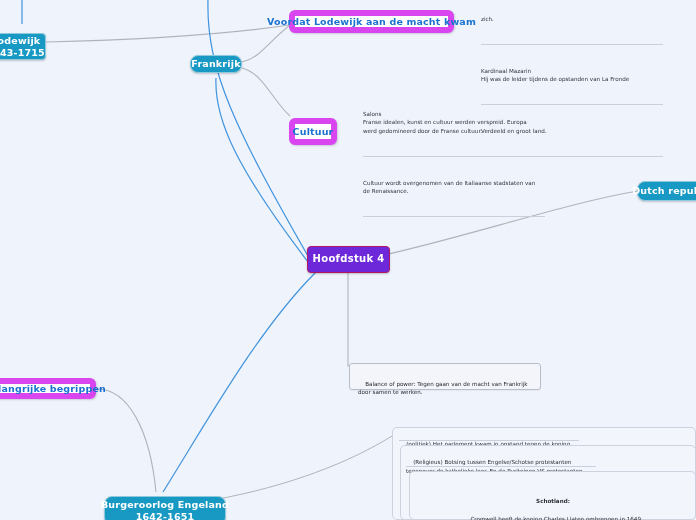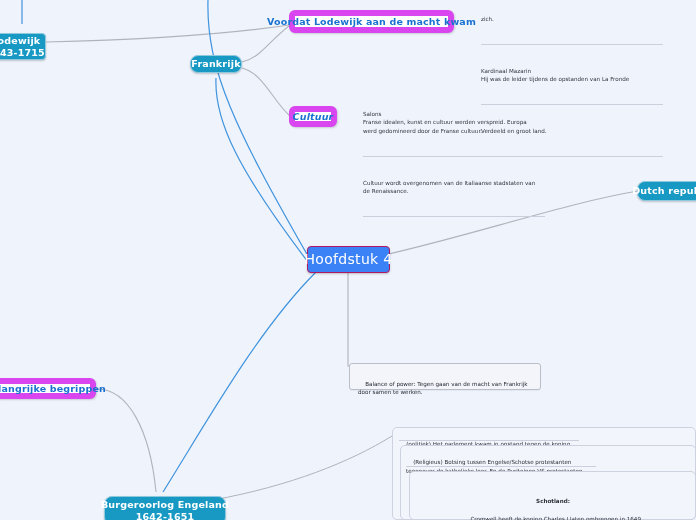--- a/index.html
+++ b/index.html
@@ -31,26 +31,26 @@
     display: flex;
     align-items: center;
     justify-content: center;
     text-align: center;
     white-space: pre;
     line-height: 1.25;
   }
 
   
   .node.root {
-    background: #3b82f6;
+    background: #6d28d9;
     color: #ffffff;
     border: 1px solid #b01863;
     border-radius: 4px;
-    font-weight: normal;
-    font-size: 14px;
+    font-weight: bold;
+    font-size: 10px;
     letter-spacing: .3px;
     box-shadow: 0 1px 2px rgba(0,0,0,.22);
   }
 
   
   .node.teal {
     background: #1899c4;
     color: #ffffff;
     border: 1px solid #8fc9de;
     border-radius: 8px;
@@ -164,21 +164,21 @@
   </div>
 
   <div class="node outline" style="left:289px; top:10px; width:165px; height:23px;">
     <span>Voordat Lodewijk aan de macht kwam</span>
   </div>
 
   <div class="node teal" style="left:190px; top:55px; width:52px; height:18px;">
     <span>Frankrijk</span>
   </div>
 
-  <div class="node outline" style="left:289px; top:106px; width:48px; height:21px;font-style:italic;">
+  <div class="node outline" style="left:289px; top:118px; width:48px; height:27px;">
     <span>Cultuur</span>
   </div>
 
   <div class="node teal" style="left:637px; top:181px; width:66px; height:20px;">
     <span>Dutch republi</span>
   </div>
 
   <div class="node root" style="left:307px; top:246px; width:83px; height:27px;">
     <span>Hoofdstuk 4</span>
   </div>

